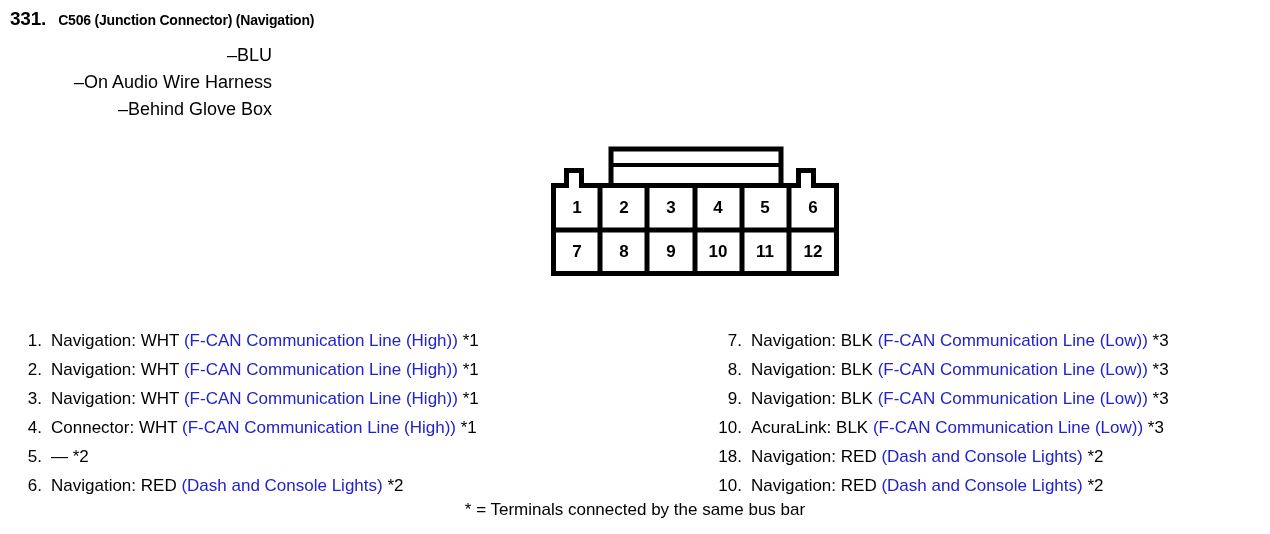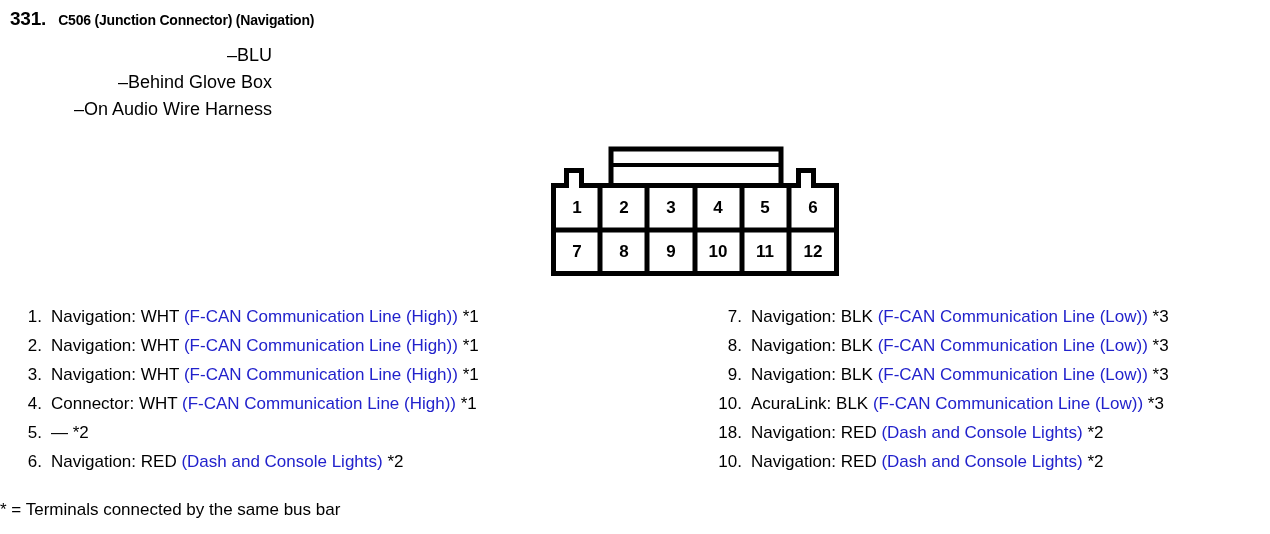--- a/index.html
+++ b/index.html
@@ -101,54 +101,56 @@
   .pin-num {
     display: inline-block;
     width: 28px;
     text-align: right;
     flex: 0 0 28px;
     color: #000000;
   }
   .pin-body {
     margin-left: 9px;
     color: #000000;
+    margin-top: 24px;
   }
   .pin-desc {
     color: #2222cc;
   }
   .pin-note {
     color: #000000;
   }
 
   
   #footnote {
     position: absolute;
     left: 0;
     top: 500px;
     width: 1270px;
+    text-align: center;
     font-size: 17px;
     color: #000000;
   }
 </style>
 </head>
 <body>
 
 <div id="header">
   <div id="title-row">
     <span class="title-number">331.</span><span class="title-text">C506 (Junction Connector) (Navigation)</span>
   </div>
   <div id="subtitle-list">
     <div class="subtitle-item">
       <span class="sub-dash">–</span><span>BLU</span>
     </div>
     <div class="subtitle-item">
-      <span class="sub-dash">–</span><span>Behind Glove Box</span>
+      <span class="sub-dash">–</span><span>On Audio Wire Harness</span>
     </div>
     <div class="subtitle-item">
-      <span class="sub-dash">–</span><span>On Audio Wire Harness</span>
+      <span class="sub-dash">–</span><span>Behind Glove Box</span>
     </div>
   </div>
 </div>
 
 <div id="connector">
   <svg width="292" height="135" viewBox="0 0 292 135" xmlns="http://www.w3.org/2000/svg">
 
     <g>
       <rect x="62" y="6" width="170" height="37" fill="#ffffff" stroke="#000000" stroke-width="5"></rect>
       <line x1="64" y1="22" x2="230" y2="22" stroke="#000000" stroke-width="4"></line>

